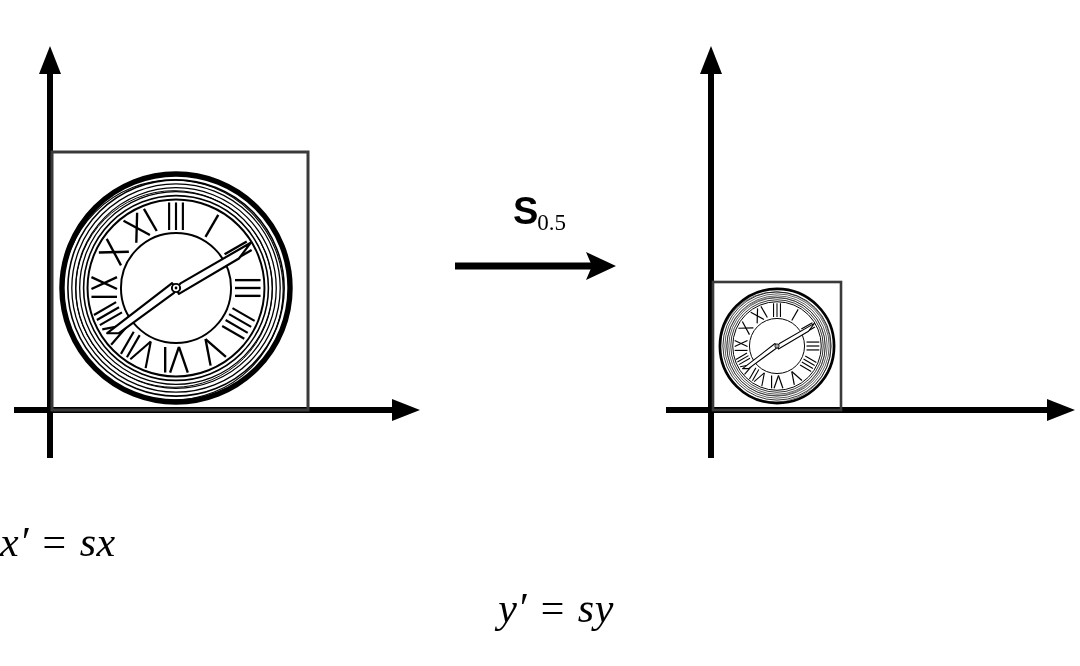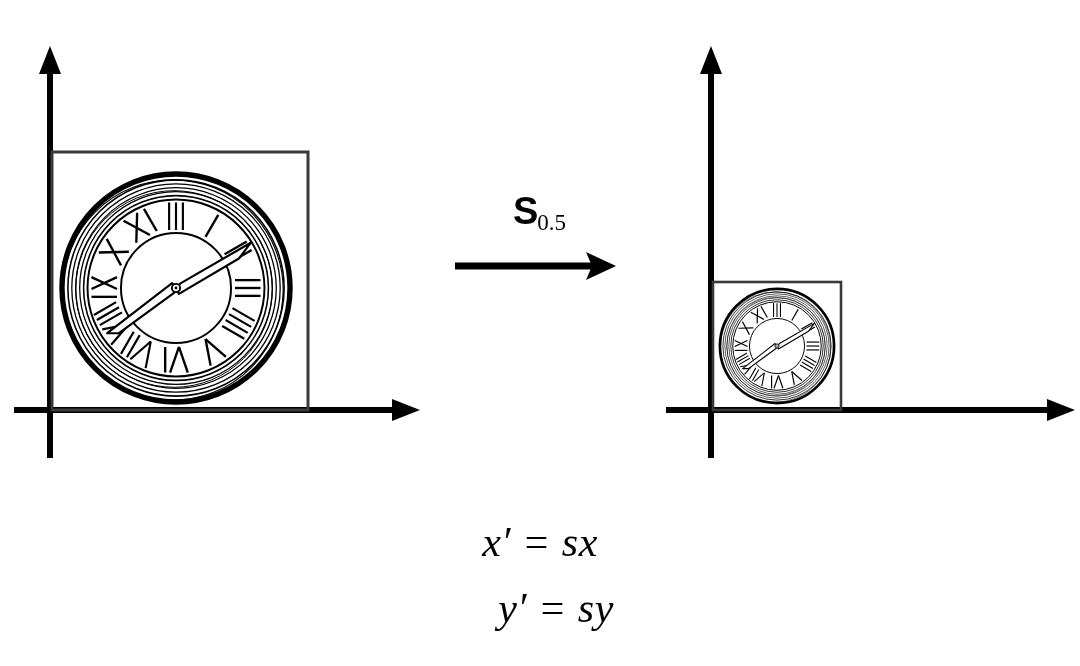--- a/index.html
+++ b/index.html
@@ -24,21 +24,21 @@
 
   .math-formula {
     position: absolute;
     font-family: "Liberation Serif", serif;
     font-style: italic;
     font-size: 42px;
     color: #000000;
     white-space: pre;
     letter-spacing: 0.5px;
   }
-  #formula-x { left: 0; top: 518px; width: 1080px; text-align: center; }
+  #formula-x { left: 0; top: 518px; width: 1080px; text-align: left; }
   #formula-y { left: 16px; top: 584px; width: 1080px; text-align: center; }
 
   .op-label {
     position: absolute;
     left: 440px;
     top: 192px;
     width: 200px;
     text-align: center;
     color: #000000;
   }

